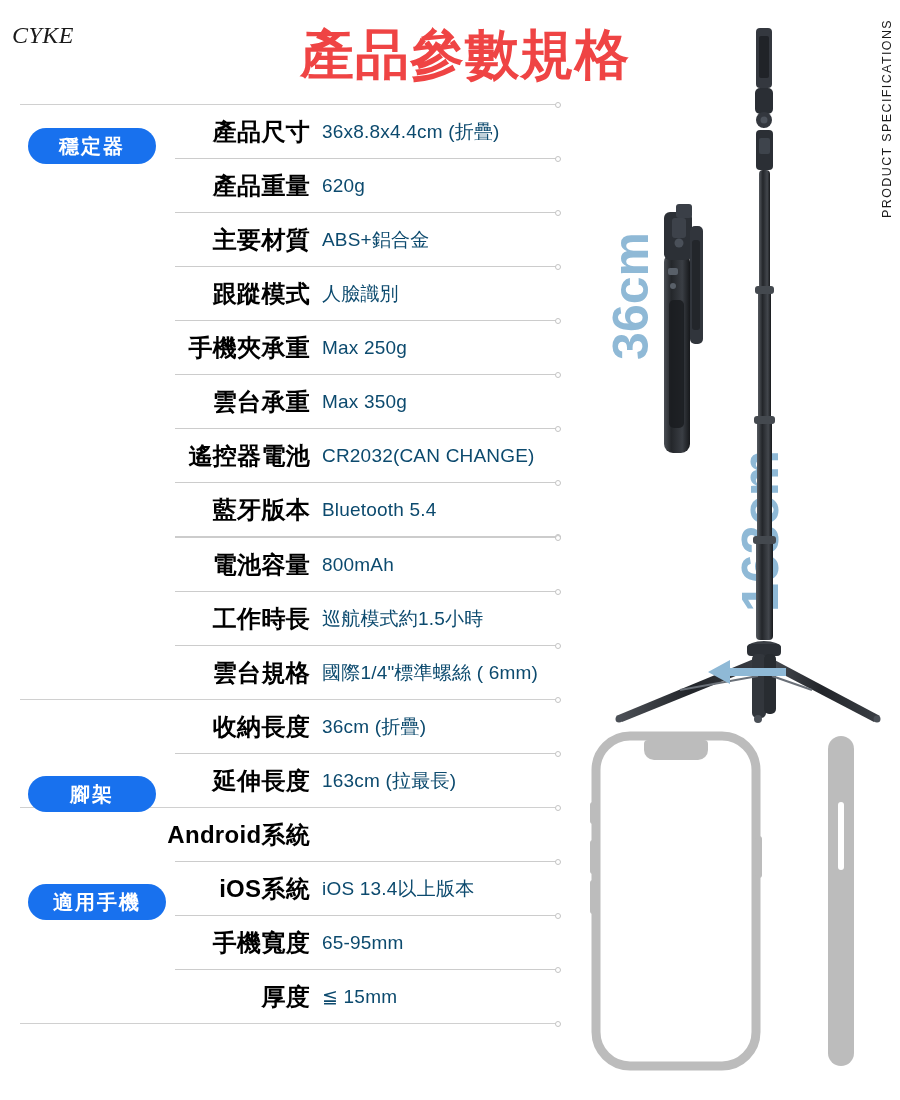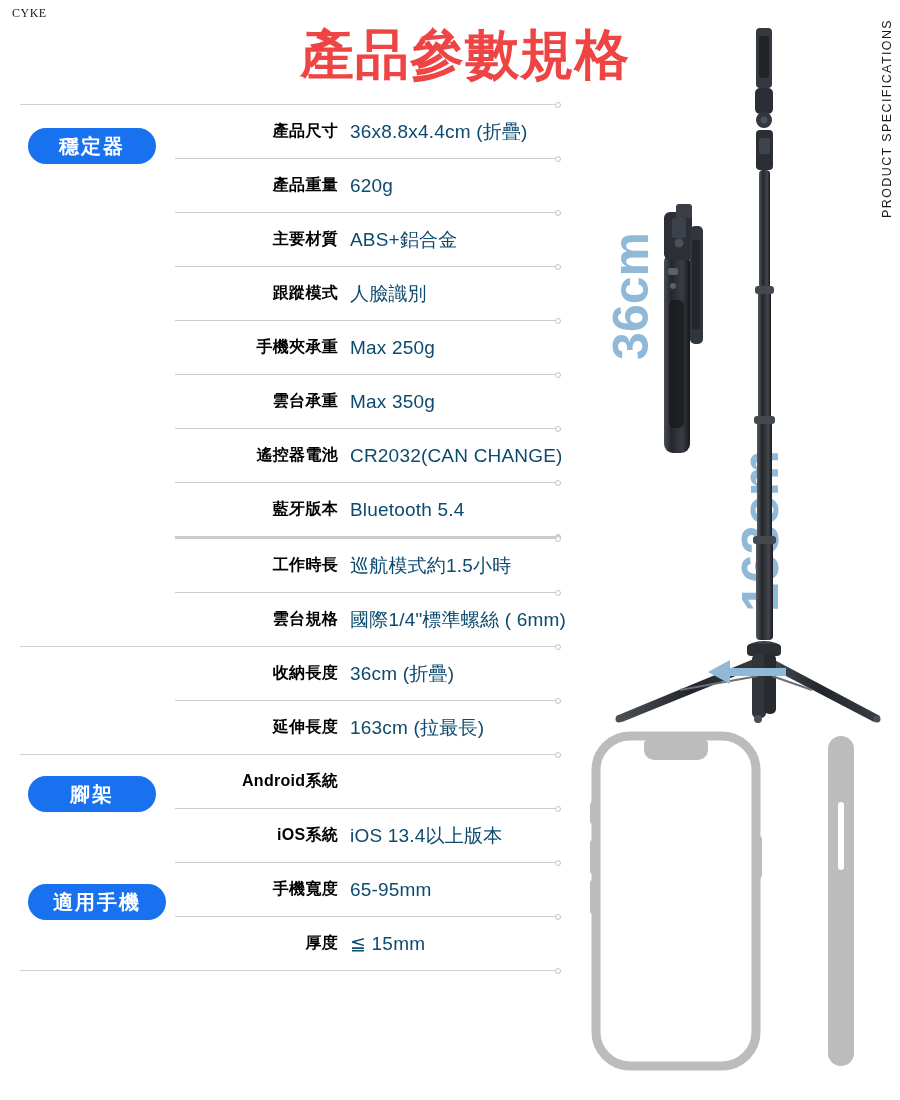--- a/index.html
+++ b/index.html
@@ -13,25 +13,26 @@
     position: relative;
     overflow: hidden;
     font-family: "Liberation Sans", sans-serif;
     color: #141414;
   }
 
   
   .brand {
     position: absolute;
     left: 12px;
-    top: 6px;
+    top: 22px;
     font-family: "Liberation Serif", serif;
-    font-size: 12px;
+    font-size: 24px;
     letter-spacing: 0.5px;
     color: #1a1a1a;
+    font-style: italic;
   }
 
   
   .title {
     position: absolute;
     left: 255px;
     top: 24px;
     width: 420px;
     text-align: center;
     font-size: 54px;
@@ -92,26 +93,25 @@
   .spec-row {
     position: relative;
     height: 53px;
     display: flex;
     align-items: center;
   }
   .cell-label {
     width: 310px;
     text-align: right;
     padding-right: 0;
-    font-size: 16px;
+    font-size: 24px;
     font-weight: bold;
     color: #000000;
     letter-spacing: 0.3px;
     white-space: nowrap;
-    margin-left: 28px;
   }
   .cell-value {
     padding-left: 12px;
     font-size: 19px;
     color: #0c4a6e;
     letter-spacing: 0.2px;
     white-space: nowrap;
   }
 
   
@@ -227,20 +227,24 @@
   <div class="rule-row"></div>
 
   <div class="spec-row">
     <div class="cell-label">藍牙版本</div>
     <div class="cell-value">Bluetooth 5.4</div>
   </div>
   <div class="rule-row"></div>
 
   <div class="rule-row"></div>
 
+  <div class="spec-row">
+    <div class="cell-label">電池容量</div>
+    <div class="cell-value">800mAh</div>
+  </div>
   <div class="rule-row"></div>
 
   <div class="spec-row">
     <div class="cell-label">工作時長</div>
     <div class="cell-value">巡航模式約1.5小時</div>
   </div>
   <div class="rule-row"></div>
 
   <div class="spec-row">
     <div class="cell-label">雲台規格</div>

